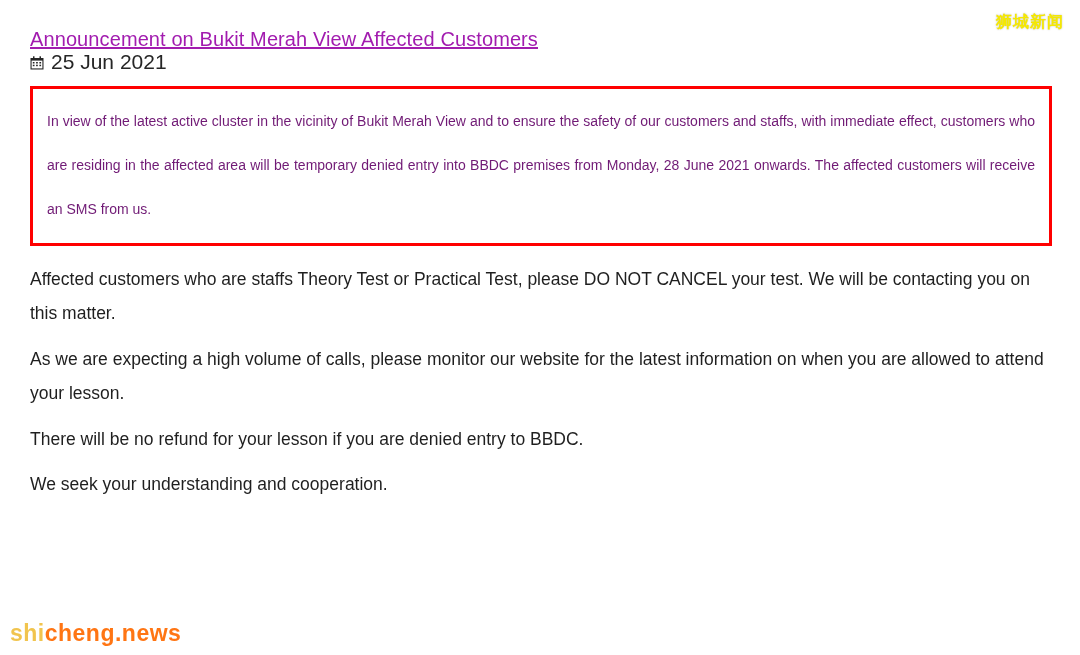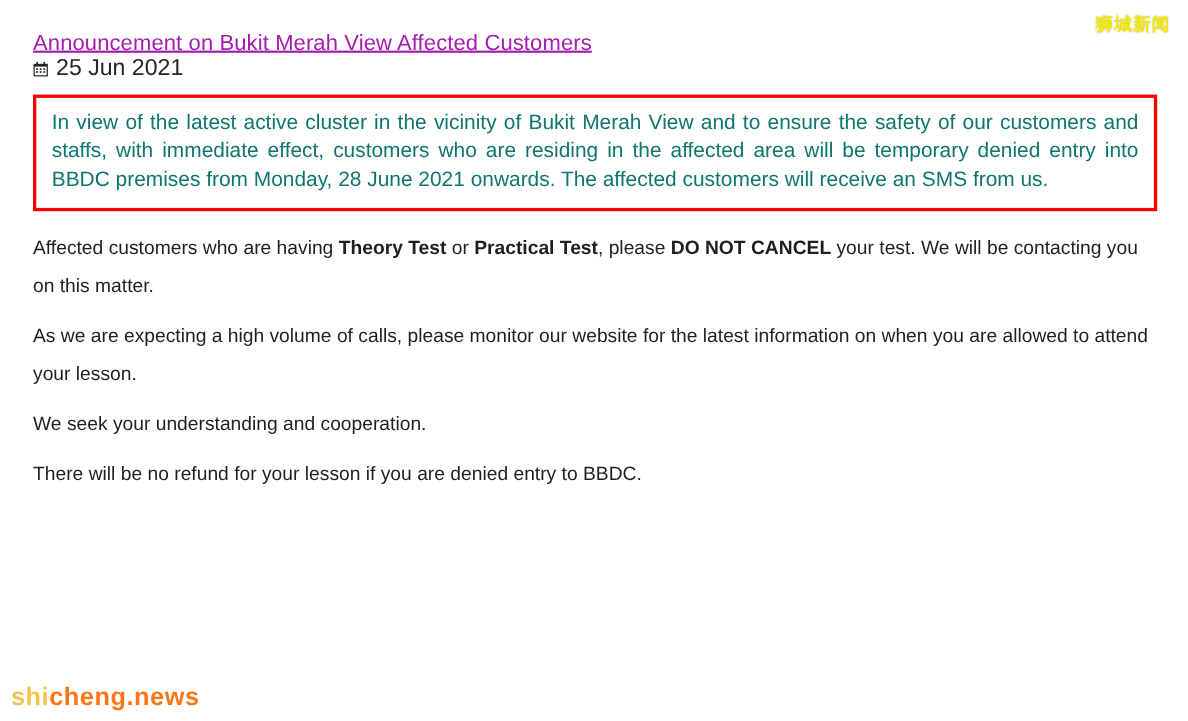--- a/index.html
+++ b/index.html
@@ -56,38 +56,38 @@
   }
 
   .highlight-box {
     border: 3px solid #ff0000;
     padding: 10px 14px 12px 14px;
     margin: 0 0 16px 0;
     box-sizing: border-box;
   }
   .highlight-box p {
     margin: 0;
-    font-size: 19px;
-    line-height: 26px;
+    font-size: 14px;
+    line-height: 44px;
     text-align: justify;
-    color: #0f766e;
+    color: #701a75;
   }
 
   .body-par {
     font-size: 17.5px;
     line-height: 34px;
     color: #1f1f1f;
     margin: 0 0 12px 0;
     max-width: 1024px;
   }
   .body-par.tight {
     margin-bottom: 11px;
   }
   .bold {
-    font-weight: bold;
+    font-weight: normal;
   }
 
   .wm-cn {
     position: absolute;
     right: 16px;
     top: 12px;
     font-size: 16px;
     font-weight: bold;
     color: #f5e800;
     letter-spacing: 1px;
@@ -132,26 +132,26 @@
     </span>
     <span class="date-text">25 Jun 2021</span>
   </div>
 
   <div class="highlight-box">
     <p>In view of the latest active cluster in the vicinity of Bukit Merah View and to ensure the safety of our customers and staffs, with immediate effect, customers who are residing in the affected area will be temporary denied entry into BBDC premises from Monday, 28 June 2021 onwards. The affected customers will receive an SMS from us.</p>
   </div>
 
 
   <p class="body-par">
-    <span>Affected customers who are having </span><span class="bold">Theory Test</span><span> or </span><span class="bold">Practical Test</span><span>, please </span><span class="bold">DO NOT CANCEL</span><span> your test. We will be contacting you on this matter.</span>
+    <span>Affected customers who are staffs </span><span class="bold">Theory Test</span><span> or </span><span class="bold">Practical Test</span><span>, please </span><span class="bold">DO NOT CANCEL</span><span> your test. We will be contacting you on this matter.</span>
   </p>
 
   <p class="body-par">As we are expecting a high volume of calls, please monitor our website for the latest information on when you are allowed to attend your lesson.</p>
 
+  <p class="body-par tight">There will be no refund for your lesson if you are denied entry to BBDC.</p>
+
   <p class="body-par tight">We seek your understanding and cooperation.</p>
-
-  <p class="body-par tight">There will be no refund for your lesson if you are denied entry to BBDC.</p>
 
 
 </div>
 
 <div class="wm-cn">狮城新闻</div>
 <div class="wm-en"><span class="pale">shi</span><span>cheng.news</span></div>
 
 </body></html>

